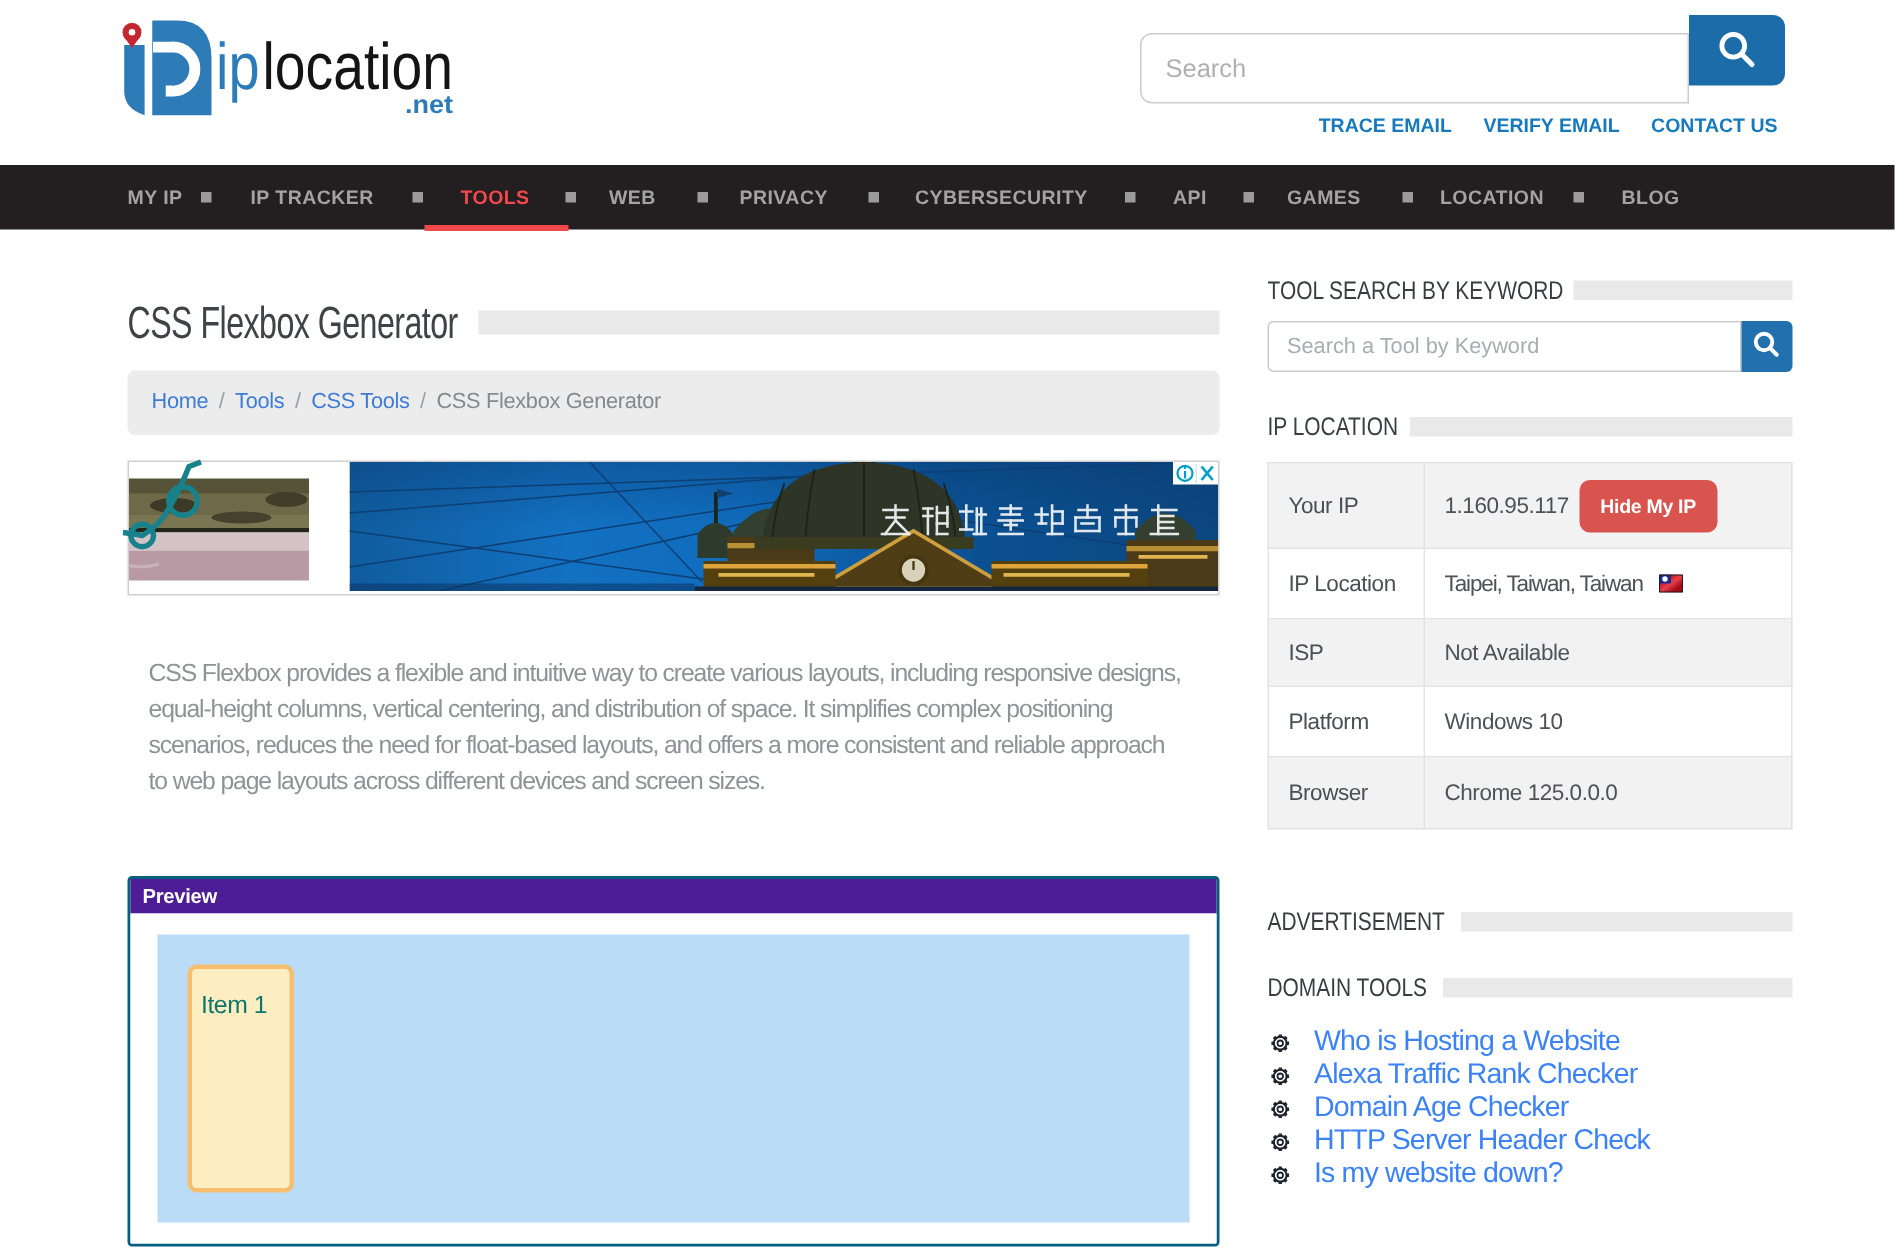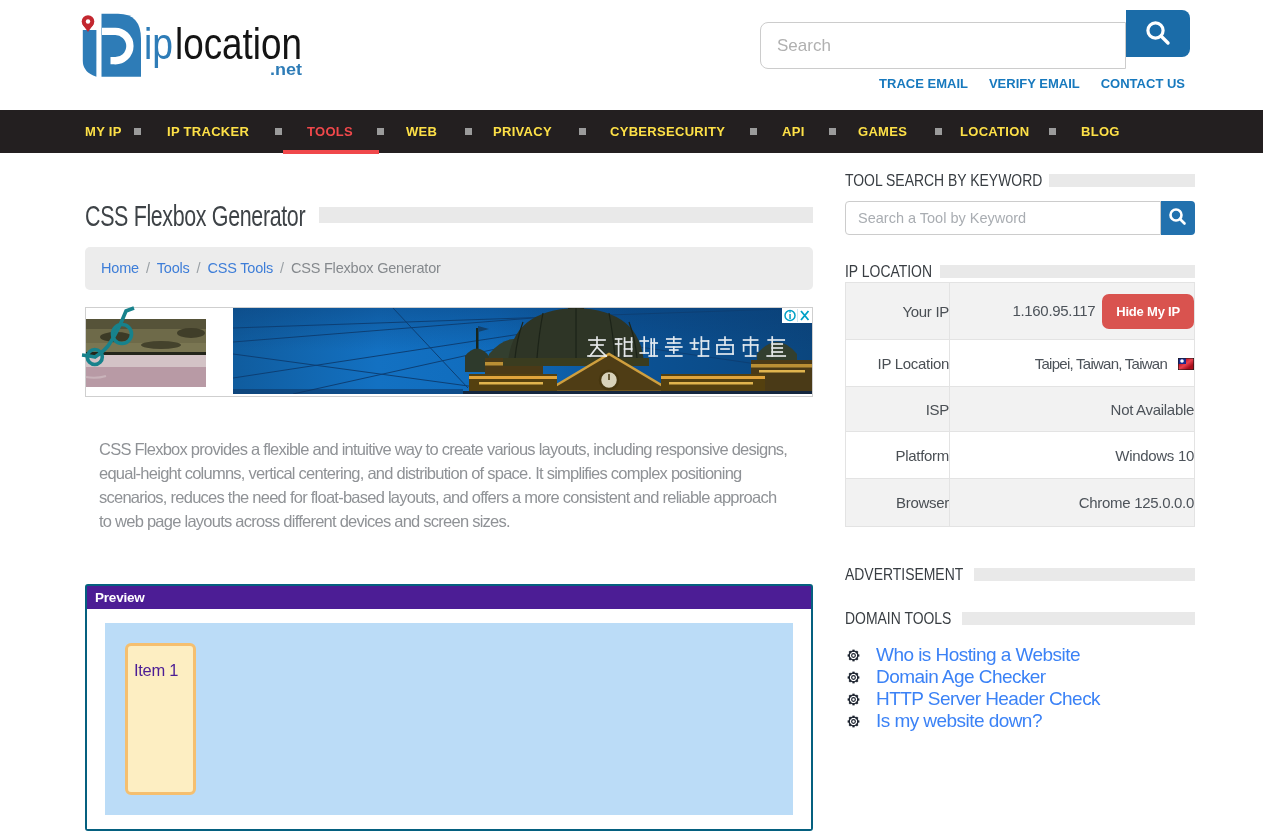--- a/index.html
+++ b/index.html
@@ -11,51 +11,51 @@
 .searchbox input { position:absolute; left:0; top:12px; width:366px; height:47px;
   border:1px solid #ccc; border-radius:8px 0 0 8px; padding:0 16px; font-size:17px;
   color:#aaa; font-family:"Liberation Sans",sans-serif; outline:none; }
 .searchbox input::placeholder { color:#b0b0b0; }
 .sbtn { position:absolute; left:366px; top:0; width:64px; height:47px;
   background:#1b6ca8; border-radius:0 8px 8px 0; }
 .toplinks { position:absolute; top:76px; right:95px; font-size:13px; font-weight:bold;
   color:#1779be; letter-spacing:0; }
 .toplinks span { margin-left:21px; }
 .nav { position:relative; width:1280px; height:43px; background:#231f20; }
-.nav-it { position:absolute; top:14px; color:#fde047; font-size:13px; font-weight:bold; letter-spacing:0.3px; white-space:nowrap; }
+.nav-it { position:absolute; top:14px; color:#a3a3a3; font-size:13px; font-weight:bold; letter-spacing:0.3px; white-space:nowrap; }
 .nav-sep { position:absolute; top:18px; width:7px; height:7px; background:#9b9b9b; }
 .nav-ul { position:absolute; left:283px; top:40px; width:96px; height:3.5px; background:#f0484b; }
 .wrap { position:relative; width:1280px; }
 .main { position:absolute; left:85px; top:44px; width:728px; }
-.side { position:absolute; left:845px; top:18px; width:350px; }
+.side { position:absolute; left:845px; top:31px; width:350px; }
 h1.title { display:flex; align-items:center; color:#3e4347; font-weight:normal; }
 .t-txt { font-size:30px; transform:scaleX(0.715); transform-origin:0 50%; white-space:nowrap; letter-spacing:-0.5px;}
 .t-bar { position:absolute; left:234px; right:0; top:8px; height:16px; background:#e9e9e9; }
 .bc { margin-top:14px; background:#ececec; border-radius:5px; height:43px; line-height:43px;
   padding:0 16px; font-size:14.5px; color:#85898d; letter-spacing:-0.2px;}
 .bc a { color:#3d7dd8; text-decoration:none; }
 .bc .sl { color:#9aa0a5; margin:0 7px; }
 .adbox { margin-top:17px; height:90px; border:1px solid #cfcfcf; position:relative; background:#fff; }
 .para { margin-top:40px; padding:0 0 0 14px; color:#8f9296; font-size:16.5px; line-height:24px; letter-spacing:-0.75px; }
 .prev { margin-top:51px; border:2px solid #05607f; border-radius:3px; }
 .prev-h { background:#4c1d95; color:#fff; font-size:13.5px; font-weight:bold; height:23px;
   line-height:23px; padding:0 8px; letter-spacing:-0.2px;}
 .prev-b { background:#fff; padding:14px 18px; }
 .prev-flex { background:#bbdcf7; width:100%; height:192px; padding:20px; }
 .item { width:71px; height:152px; background:#fdeec2; border:3px solid #f5bf6f; border-radius:6px;
-  color:#4c1d95; font-size:16.5px; padding:15px 0 0 6px; letter-spacing:-0.3px;}
+  color:#0f766e; font-size:16.5px; padding:15px 0 0 6px; letter-spacing:-0.3px;}
 .sh { position:relative; height:20px; }
 .sh .txt { position:absolute; left:0; top:0; font-size:17px; color:#383d42; white-space:nowrap; transform:scaleX(0.82); transform-origin:0 50%; letter-spacing:0px; }
 .sh .bar { position:absolute; top:3px; height:13px; right:0; background:#e9e9e9; }
 .tools-search { position:relative; margin-top:10px; height:34px; }
 .tools-search input { position:absolute; left:0; top:0; width:316px; height:34px; border:1px solid #ccc;
   border-radius:4px 0 0 4px; padding:0 12px; font-size:14.5px; color:#a9adb2; font-family:"Liberation Sans",sans-serif; outline:none;}
 .tools-search input::placeholder{ color:#a9adb2; }
 .tbtn { position:absolute; right:0; top:0; width:34px; height:34px; background:#2271ae; border-radius:0 4px 4px 0; }
-table.ip { width:100%; border-collapse:collapse; font-size:15px; color:#4d535a; letter-spacing:-0.3px;text-align:right; }
+table.ip { width:100%; border-collapse:collapse; margin-top:13px; font-size:15px; color:#4d535a; letter-spacing:-0.3px; }
 table.ip td { border:1px solid #e3e3e3; padding:0 0 0 13px; }
 table.ip td.lbl { width:104px; color:#4a4f54; }
 table.ip tr.g td { background:#f2f2f2; }
 .hideip { display:inline-block; background:#d9534f; color:#fff; font-size:13px; font-weight:bold;
   border-radius:7px; padding:10px 14px; margin-left:7px; letter-spacing:-0.2px;}
 .dlist { margin-top:15px; }
 .dlist .row { display:flex; align-items:center; height:22px; }
 .dlist .gi { width:17px; height:17px; margin-right:14px; flex:none; }
 .dlist a { color:#3b82f6; font-size:19px; text-decoration:none; letter-spacing:-0.55px; }
 </style>
@@ -337,21 +337,21 @@
       <tr>
             <td class="lbl">Platform</td>
             <td style="height:47px;">Windows 10</td>
           </tr>
       <tr class="g">
             <td class="lbl">Browser</td>
             <td style="height:48px;">Chrome 125.0.0.0</td>
           </tr>
     </tbody>
       </table>
-    <div class="sh" style="margin-top:38px;">
+    <div class="sh" style="margin-top:52px;">
         <span class="txt">ADVERTISEMENT</span>
         <span class="bar" style="left:129px;"></span>
       </div>
     <div class="sh" style="margin-top:24px;">
         <span class="txt">DOMAIN TOOLS</span>
         <span class="bar" style="left:117px;"></span>
       </div>
     <svg width="0" height="0" style="position:absolute;">
       <defs>
         <g id="gear">
@@ -369,20 +369,26 @@
           </g>
         </g>
       </defs>
     </svg>
     <div class="dlist">
       <div class="row">
           <svg class="gi" viewBox="0 0 24 24">
             <use href="#gear"></use>
           </svg>
           <a>Who is Hosting a Website</a>
+        </div>
+      <div class="row">
+          <svg class="gi" viewBox="0 0 24 24">
+            <use href="#gear"></use>
+          </svg>
+          <a>Alexa Traffic Rank Checker</a>
         </div>
       <div class="row">
           <svg class="gi" viewBox="0 0 24 24">
             <use href="#gear"></use>
           </svg>
           <a>Domain Age Checker</a>
         </div>
       <div class="row">
           <svg class="gi" viewBox="0 0 24 24">
             <use href="#gear"></use>

